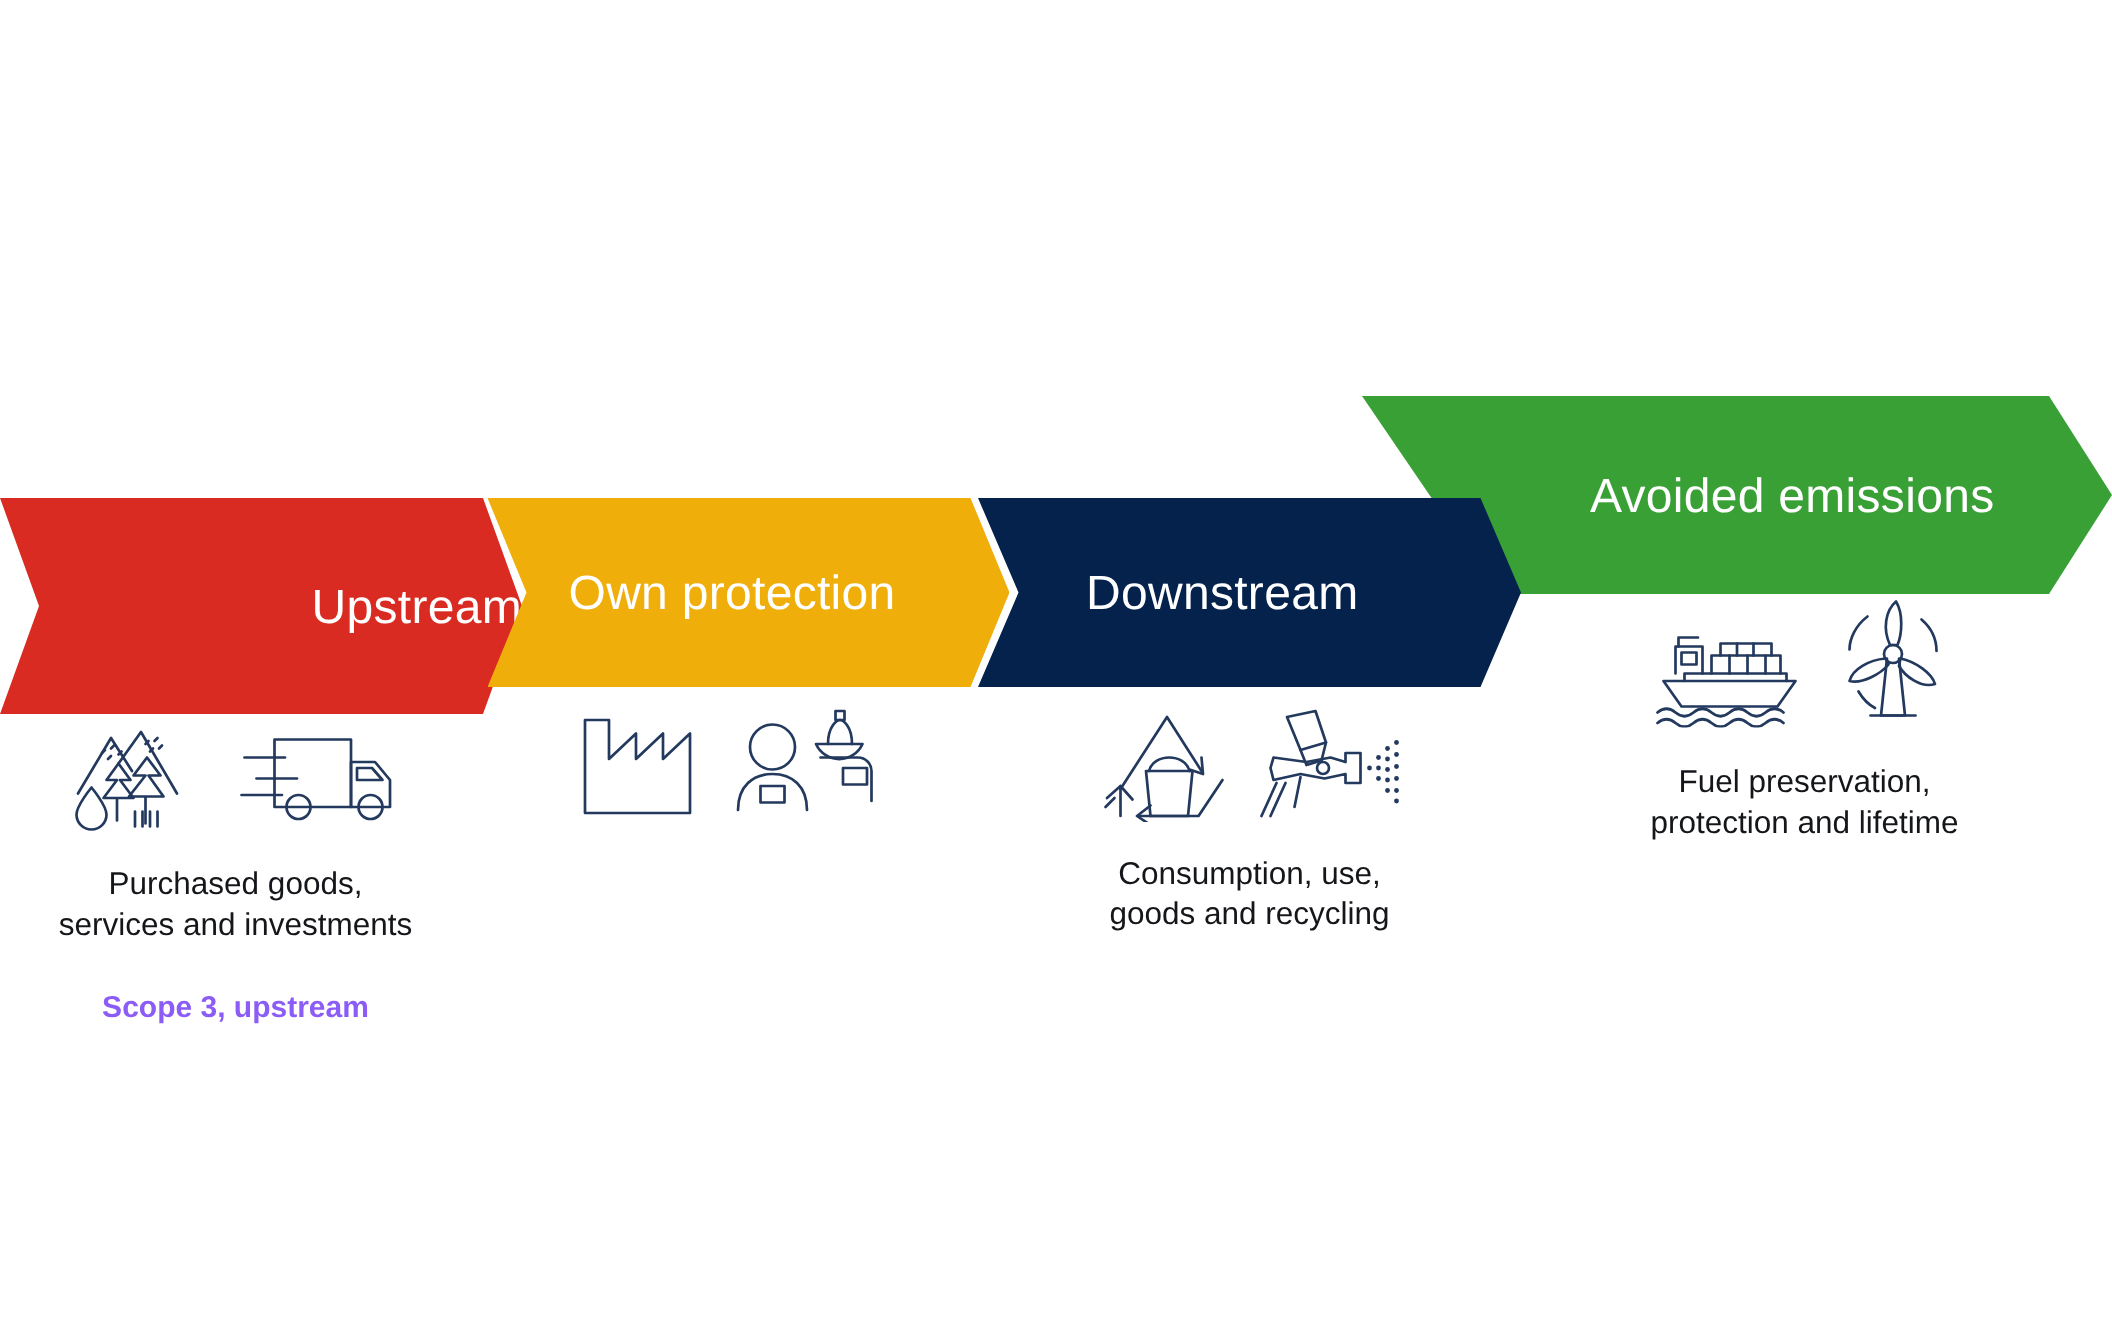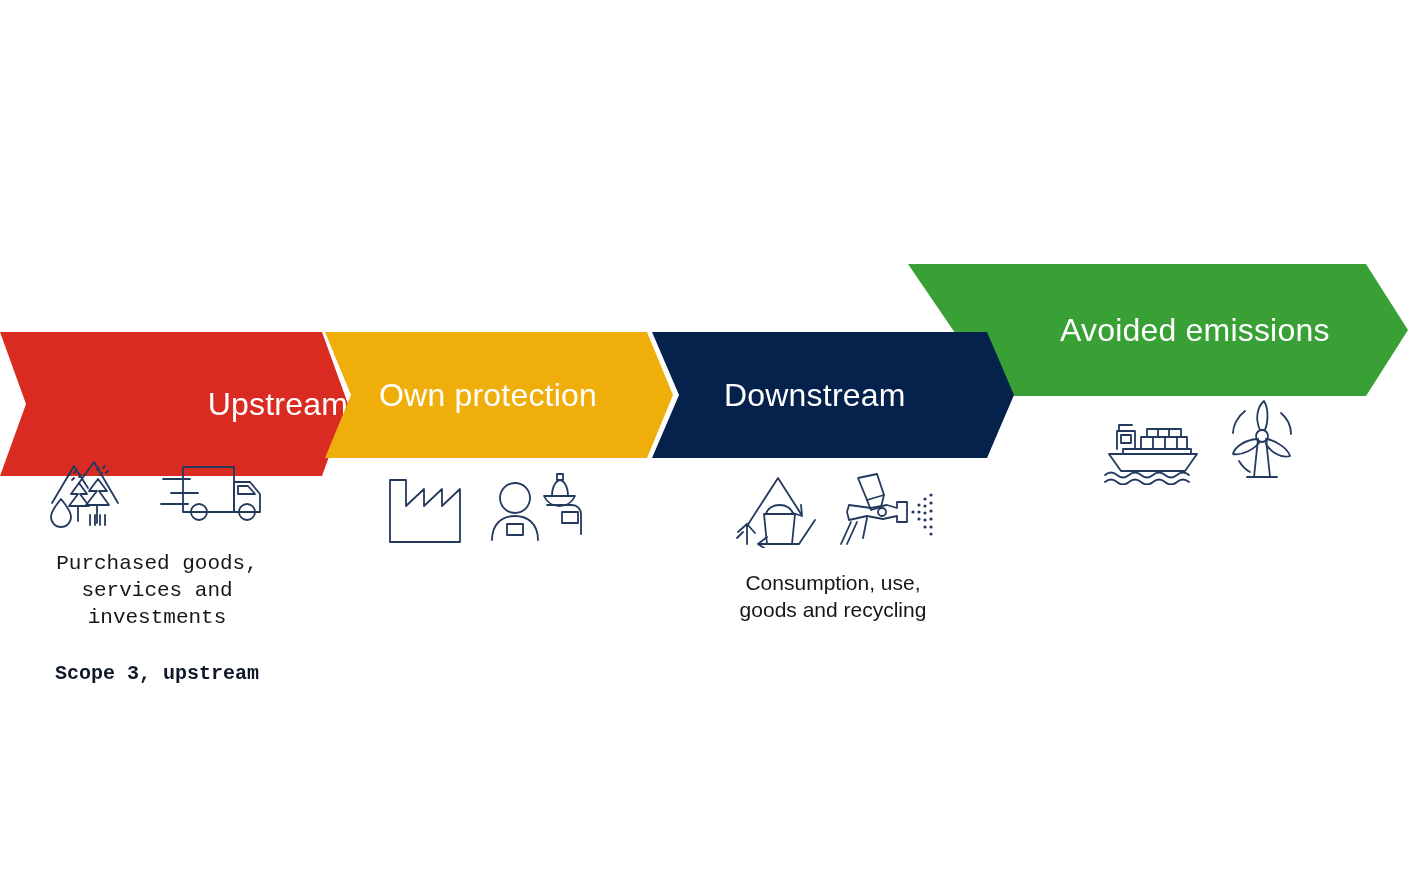--- a/index.html
+++ b/index.html
@@ -110,25 +110,25 @@
     line-height: 1.28;
     color: #14161a;
     font-weight: 400;
     white-space: pre-line;
   }
 
   .scope {
     margin-top: 30px;
     font-size: 20px;
     font-weight: 700;
-    color: #0f172a;
+    color: #8b5cf6;
     white-space: nowrap;
   }
 
-  .col-upstream { left: 16px;  top: 449px; width: 282px; font-family: Liberation Mono, monospace; }
+  .col-upstream { left: 16px;  top: 475px; width: 282px; }
   .col-own      { left: 352px; top: 468px; width: 268px; }
   .col-down     { left: 700px; top: 468px; width: 266px; }
   .col-avoided  { left: 1070px; top: 405px; width: 266px; }
 
   .col-avoided .caption { margin-top: 24px; }
 </style>
 </head>
 <body>
 
 <div id="canvas">
@@ -305,15 +305,17 @@
         <path d="M38 40 C27 41 16 47 14 55 C23 57 35 50 40 44 Z"></path>
 
         <path d="M48 40 C58 42 69 50 71 57 C62 60 51 52 47 45 Z"></path>
 
         <path d="M26 12 C18 18 14 27 14 34"></path>
         <path d="M62 14 C69 20 72 28 72 35"></path>
         <path d="M20 62 C23 67 27 71 31 73"></path>
       </svg>
     </div>
 
+    <div class="caption">Fuel preservation,
+protection and lifetime</div>
   </div>
 
 </div>
 
 </body></html>

